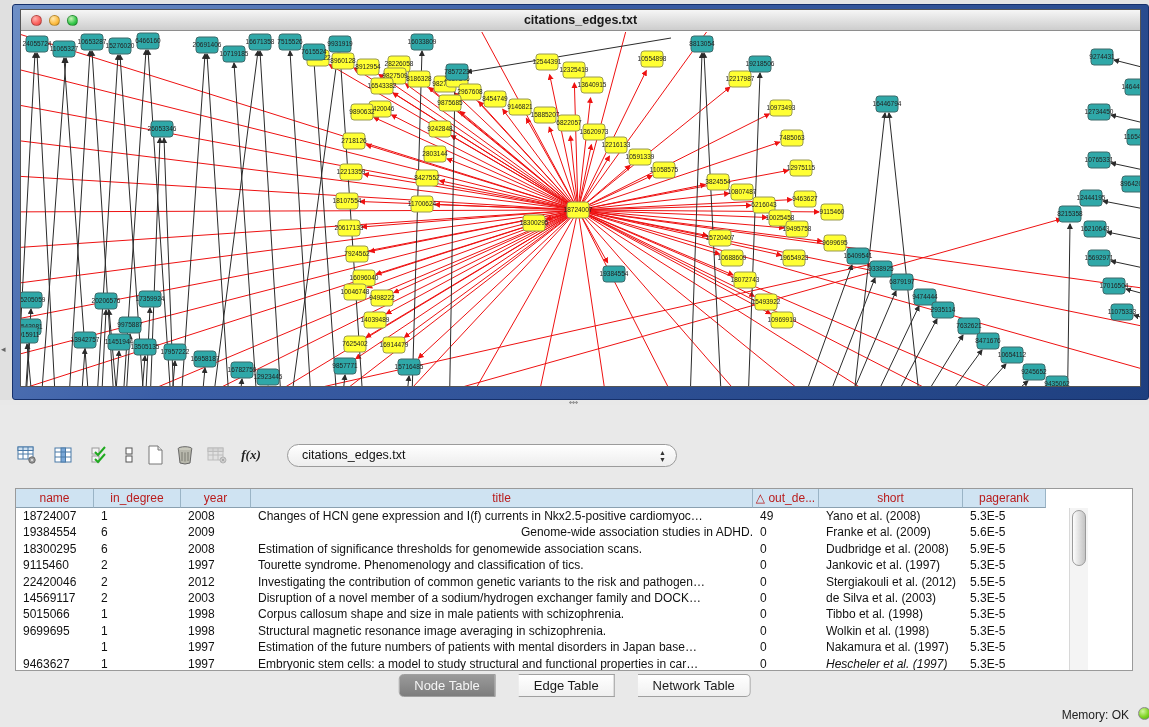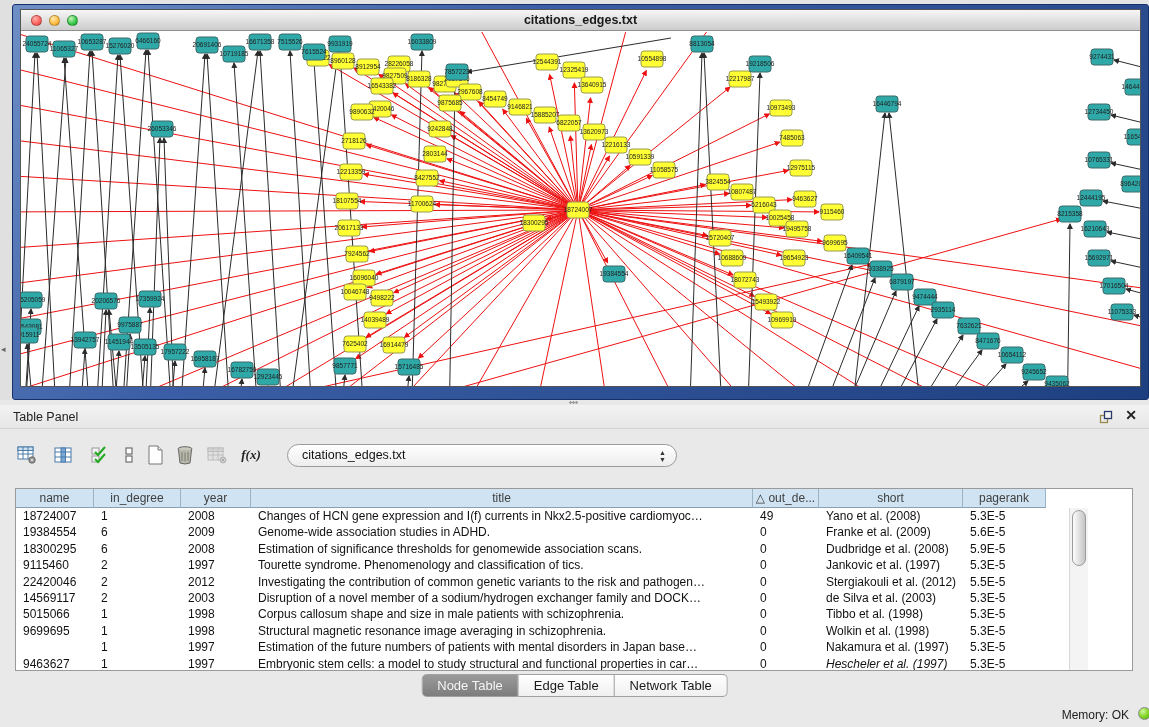--- a/index.html
+++ b/index.html
@@ -51,31 +51,31 @@
   #table-select { position:absolute; left:287px; top:6px; width:390px; height:23px;
     background:linear-gradient(#ffffff,#ededed); border:1px solid #9b9b9b; border-radius:12px;
     font-size:12.5px; color:#111; line-height:21px; padding-left:14px; }
   #table-select .steppers { position:absolute; right:10px; top:4px; font-size:7px; line-height:7px; color:#333; text-align:center; }
 
   
   #tbl-viewport { position:absolute; left:15px; top:83px; width:1118px; height:183px;
     background:#fff; border:1px solid #9a9a9a; overflow:hidden; }
   #thead { display:flex; height:19px; }
   #thead .th { flex:none; background:#cfe3f2; border-right:1px solid #9ab4c6; border-bottom:1px solid #8aa0b0;
-    font-size:12px; color:#404040; text-align:center; line-height:18px; overflow:hidden; white-space:nowrap; }
+    font-size:12px; color:#b91c1c; text-align:center; line-height:18px; overflow:hidden; white-space:nowrap; }
   .trow { display:flex; height:16.4px; }
   .trow .td { flex:none; font-size:12px; color:#111; line-height:16.4px; padding-left:7px;
     overflow:hidden; white-space:nowrap; }
   #vscroll { position:absolute; left:1053px; top:19px; bottom:0; width:19px; background:#f4f4f4;
     border-left:1px solid #d8d8d8; }
   #vscroll .thumb { position:absolute; left:2px; top:2px; width:14px; height:56px; border-radius:8px;
     background:linear-gradient(90deg,#fdfdfd,#c4c4c4); border:1px solid #9a9a9a; }
 
   
-  #tab-bar { position:absolute; left:50%; transform:translateX(-50%); top:269px; display:flex; }
+  #tab-bar { position:absolute; left:50%; transform:translateX(-50%); top:269px; display:flex;gap:23px; }
   .tab { font-size:13px; padding:3px 15px; background:linear-gradient(#ffffff,#f0f0f0); color:#1a1a1a;
     border:1px solid #a0a0a0; border-left:none; }
   .tab:first-child { border-left:1px solid #a0a0a0; border-radius:5px 0 0 5px; }
   .tab:last-child { border-radius:0 5px 5px 0; }
   .tab.active { background:linear-gradient(#9a9a9a,#7d7d7d); color:#f5f5f5; }
 
   
   #status-bar { position:absolute; left:16px; bottom:0; width:100%; height:26px; }
   #status-bar .mem { position:absolute; right:36px; top:7px; font-size:12px; color:#222; }
   #status-bar .dot { position:absolute; right:14px; top:6px; width:13px; height:13px; border-radius:50%;
@@ -731,28 +731,20 @@
         </svg>
     </div>
   </div>
 </div>
 
 <div id="splitter">
     <div class="grip"></div>
   </div>
 
 <div id="table-panel">
-  <div id="panel-header">
-    <span class="ptitle">Table Panel</span>
-    <svg id="panel-float" viewBox="0 0 14 14">
-      <rect x="1.5" y="5.5" width="7" height="7" fill="none" stroke="#9a8a4a" stroke-width="1.3"></rect>
-      <rect x="5.5" y="1.5" width="7" height="7" fill="#f4f4f4" stroke="#2a3a6a" stroke-width="1.3"></rect>
-    </svg>
-    <span id="panel-close">✕</span>
-  </div>
 
   <div id="toolbar">
     <div class="tbtn" style="left:14px">
       <svg width="20" height="18" viewBox="0 0 20 18">
         <rect x="1" y="1" width="15" height="12" fill="#fff" stroke="#4a7aa8"></rect>
         <rect x="1" y="1" width="15" height="3.5" fill="#cfe0f0" stroke="#4a7aa8"></rect>
         <path d="M6 1 V13 M11 1 V13 M1 8 H16" stroke="#4a7aa8" fill="none"></path>
         <circle cx="15" cy="14" r="3.2" fill="#9a9a9a" stroke="#666"></circle>
         <circle cx="15" cy="14" r="1.1" fill="#e8e8e8"></circle>
       </svg>
@@ -826,21 +818,21 @@
           <div class="td" style="width: 70px;">2008</div>
           <div class="td" style="width: 502px;">Changes of HCN gene expression and I(f) currents in Nkx2.5-positive cardiomyoc…</div>
           <div class="td" style="width: 66px;">49</div>
           <div class="td" style="width: 144px;">Yano et al. (2008)</div>
           <div class="td" style="width: 83px;">5.3E-5</div>
         </div>
         <div class="trow">
           <div class="td" style="width: 78px;">19384554</div>
           <div class="td" style="width: 87px;">6</div>
           <div class="td" style="width: 70px;">2009</div>
-          <div class="td" style="width: 502px;">Genome-wide association studies in ADHD.</div>
+          <div class="td" style="width: 502px; text-align: right;">Genome-wide association studies in ADHD.</div>
           <div class="td" style="width: 66px;">0</div>
           <div class="td" style="width: 144px;">Franke et al. (2009)</div>
           <div class="td" style="width: 83px;">5.6E-5</div>
         </div>
         <div class="trow">
           <div class="td" style="width: 78px;">18300295</div>
           <div class="td" style="width: 87px;">6</div>
           <div class="td" style="width: 70px;">2008</div>
           <div class="td" style="width: 502px;">Estimation of significance thresholds for genomewide association scans.</div>
           <div class="td" style="width: 66px;">0</div>

